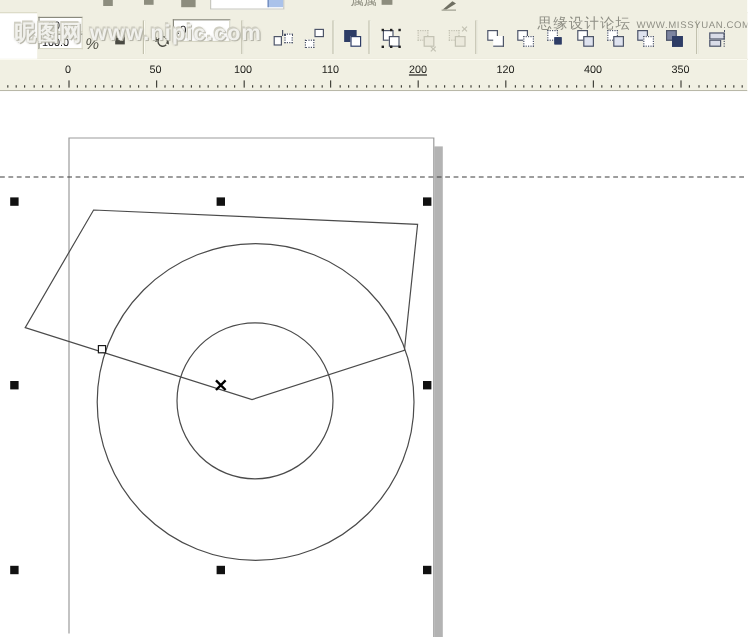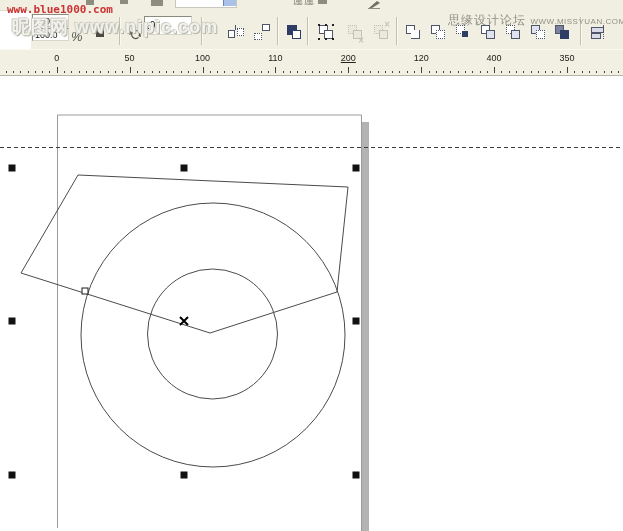--- a/index.html
+++ b/index.html
@@ -332,20 +332,19 @@
         <rect x="352.5" y="88.5" width="7" height="7"></rect>
         <rect x="8.5" y="241.5" width="7" height="7"></rect>
         <rect x="352.5" y="241.5" width="7" height="7"></rect>
         <rect x="8.5" y="395.5" width="7" height="7"></rect>
         <rect x="180.5" y="395.5" width="7" height="7"></rect>
         <rect x="352.5" y="395.5" width="7" height="7"></rect>
       </g>
     </svg>
   </div>
 
-  <div class="wm-red">www.blue1000.com</div>
   <div class="wm-nipic">昵图网 www.nipic.com</div>
   <div class="wm-missyuan">
     <span class="cn">思缘设计论坛</span>
     <span class="en">WWW.MISSYUAN.COM</span>
   </div>
 
 </div>
 
 </body></html>

